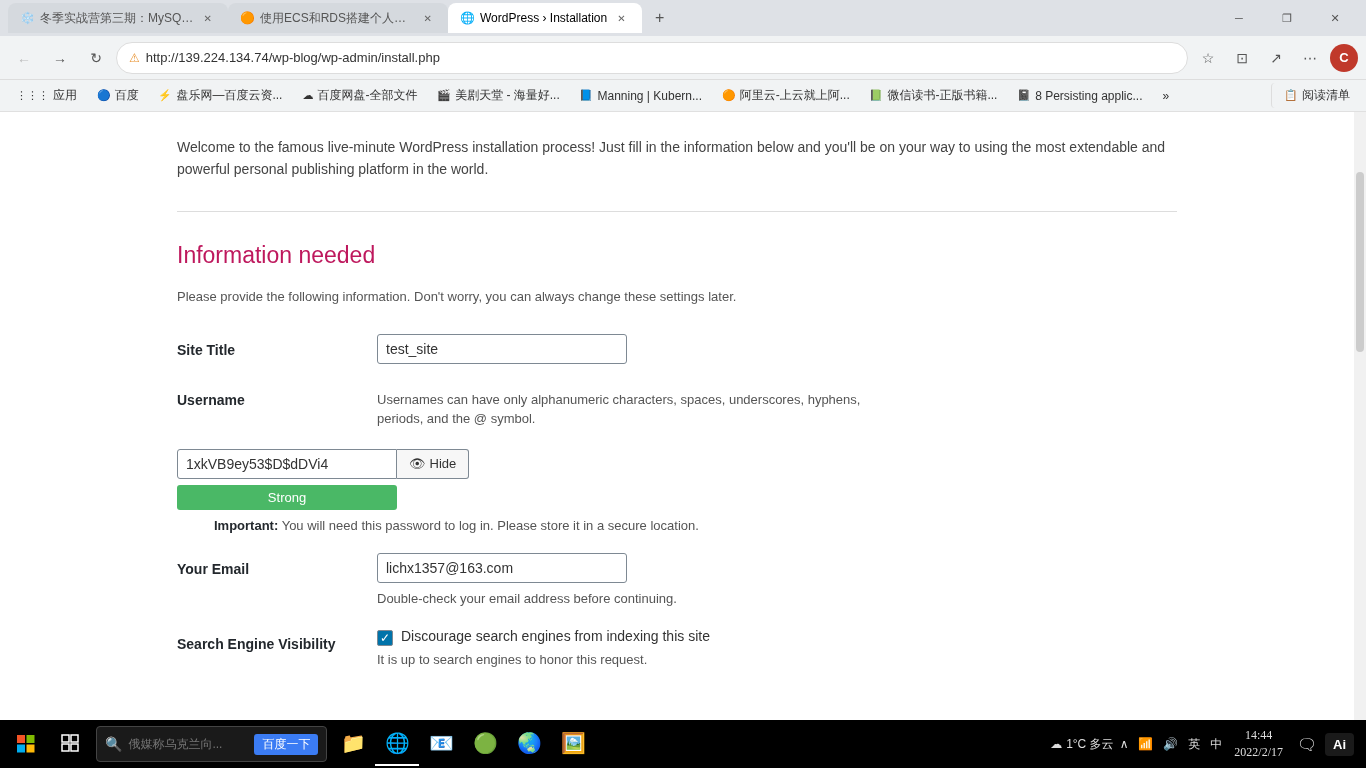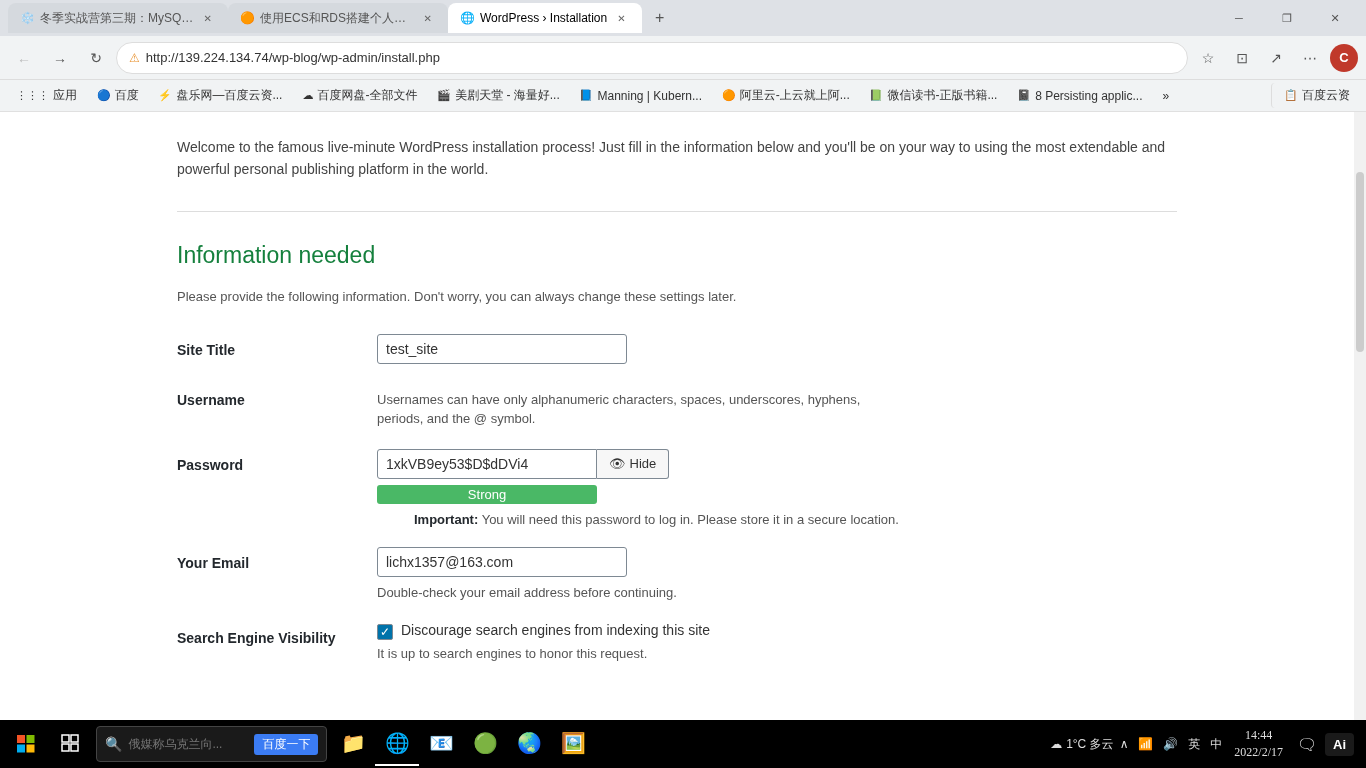--- a/index.html
+++ b/index.html
@@ -37,31 +37,31 @@
 
     
     .main-area { flex: 1; background: #fff; overflow: hidden; display: flex; }
     .page-content { flex: 1; overflow-y: auto; background: #fff; position: relative; }
     .scrollbar { width: 12px; background: #f1f1f1; }
     .scroll-thumb { width: 8px; margin: 2px; height: 180px; background: #ccc; border-radius: 4px; margin-top: 60px; }
 
     
     .wp-container { max-width: 1040px; margin: 0 auto; padding: 0 20px 40px 20px; }
     .wp-intro { padding: 24px 0 30px 0; font-size: 14px; color: #444; line-height: 1.6; border-bottom: 1px solid #ddd; margin-bottom: 30px; }
-    .section-title { font-size: 23px; color: #15803d; margin-bottom: 20px; font-weight: 400; }
+    .section-title { font-size: 23px; color: #be185d; margin-bottom: 20px; font-weight: 400; }
     .info-notice { font-size: 13px; color: #555; margin-bottom: 30px; }
     .form-row { display: flex; margin-bottom: 20px; align-items: flex-start; }
     .form-label { width: 200px; padding-top: 8px; font-size: 14px; font-weight: 600; color: #23282d; flex-shrink: 0; }
     .form-field { flex: 1; }
     .form-input { width: 250px; height: 30px; border: 1px solid #7e8993; border-radius: 3px; padding: 0 8px; font-size: 14px; color: #333; background: #fff; }
     .form-hint { font-size: 13px; color: #555; margin-top: 6px; max-width: 500px; line-height: 1.5; }
     .password-row { display: flex; align-items: flex-start; margin-bottom: 6px; }
     .password-input { width: 220px; height: 30px; border: 1px solid #7e8993; border-radius: 3px 0 0 3px; padding: 0 8px; font-size: 14px; color: #333; background: #fff; }
     .hide-btn { height: 30px; padding: 0 12px; border: 1px solid #7e8993; border-left: none; border-radius: 0 3px 3px 0; background: #f7f7f7; cursor: pointer; font-size: 13px; color: #333; display: flex; align-items: center; gap: 4px; }
-    .strength-bar { width: 220px; height: 19px; background: #4ab866; border-radius: 3px; display: flex; align-items: center; justify-content: center; color: #fff; font-size: 13px; margin-top: 4px; }
+    .strength-bar { width: 220px; height: 25px; background: #4ab866; border-radius: 3px; display: flex; align-items: center; justify-content: center; color: #fff; font-size: 13px; margin-top: 4px; }
     .important-note { font-size: 13px; color: #555; margin-top: 8px; padding-left: 37px; }
     .important-note strong { color: #23282d; }
     .checkbox-row { display: flex; align-items: flex-start; gap: 8px; }
     .checkbox-field { width: 16px; height: 16px; border: 1px solid #7e8993; border-radius: 2px; background: #0073aa; display: flex; align-items: center; justify-content: center; flex-shrink: 0; margin-top: 2px; }
     .checkbox-check { color: #fff; font-size: 12px; }
     .checkbox-label { font-size: 14px; color: #333; }
     .checkbox-hint { font-size: 13px; color: #555; margin-top: 4px; }
 
     
     .taskbar { height: 48px; background: #000; display: flex; align-items: center; padding: 0 4px; gap: 0; }
@@ -156,21 +156,21 @@
     </div>
     <div class="bookmark-item">
       <span class="bm-favicon">📓</span>
       <span>8 Persisting applic...</span>
     </div>
     <div class="bookmark-item">
       <span>»</span>
     </div>
     <div class="bookmark-item" style="margin-left:auto;border-left:1px solid #ddd;padding-left:12px;">
       <span class="bm-favicon">📋</span>
-      <span>百度云资</span>
+      <span>阅读清单</span>
     </div>
   </div>
 
   <div class="main-area">
     <div class="page-content">
       <div class="wp-container">
 
         <div class="wp-intro">
           <p>Welcome to the famous live-minute WordPress installation process! Just fill in the information below and you'll be on your way to using the most extendable and powerful personal publishing platform in the world.</p>
         </div>
@@ -189,21 +189,20 @@
           </div>
 
           <div class="form-row">
             <div class="form-label">Username</div>
             <div class="form-field">
               <p class="form-hint">Usernames can have only alphanumeric characters, spaces, underscores, hyphens, periods, and the @ symbol.</p>
             </div>
           </div>
 
           <div class="form-row">
-            <div class="form-label">Password</div>
             <div class="form-field">
               <div class="password-row">
                 <input type="text" class="password-input" value="1xkVB9ey53$D$dDVi4" style="">
                 <button class="hide-btn">
                   <span>👁</span>
                   <span>Hide</span>
                 </button>
               </div>
               <div class="strength-bar">
                 <span>Strong</span>

